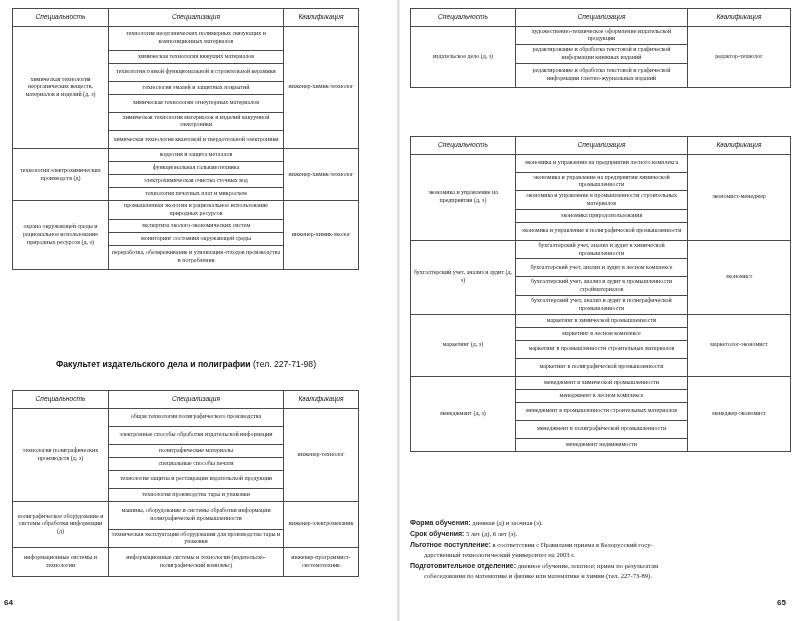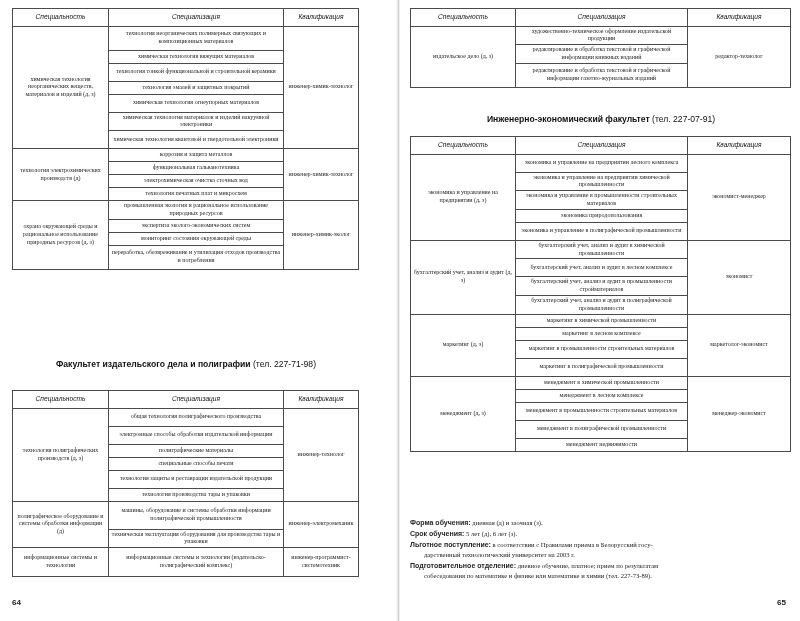--- a/index.html
+++ b/index.html
@@ -70,21 +70,21 @@
   }
   .notes .cont{display:block;text-indent:14px;}
 
   .folio{
     position:absolute;
     font-family:"Liberation Sans", sans-serif;
     font-weight:700;
     font-size:8px;
     color:#222;
   }
-  .folio-left{left:12px;top:598px;}
+  .folio-left{left:4px;top:598px;}
   .folio-right{right:14px;top:598px;margin-left:45px;}
 
   
   #tbl-chem{position:absolute;left:12px;top:8px;width:346px;}
   #fac-pub-head{position:absolute;left:14px;top:358px;width:344px;}
   #tbl-pub{position:absolute;left:12px;top:390px;width:346px;}
 
   
   #tbl-izd{position:absolute;left:10px;top:8px;width:380px;}
   #fac-econ-head{position:absolute;left:10px;top:113px;width:382px;}
@@ -251,24 +251,20 @@
       </tr>
       <tr>
           <td style="height:15px">редактирование и обработка текстовой и графической информации книжных изданий</td>
         </tr>
       <tr>
           <td style="height:21px">редактирование и обработка текстовой и графической информации газетно-журнальных изданий</td>
         </tr>
     </tbody>
   </table>
 
-  <div class="fac-head" id="fac-econ-head">
-    <b>Инженерно-экономический факультет</b>
-    <span class="tel">(тел. 227-07-91)</span>
-  </div>
 
   <table class="tbl" id="tbl-econ">
     <colgroup>
         <col style="width:105px">
         <col style="width:172px">
         <col style="width:103px">
       </colgroup>
     <thead>
       <tr>
         <th>Специальность</th>

